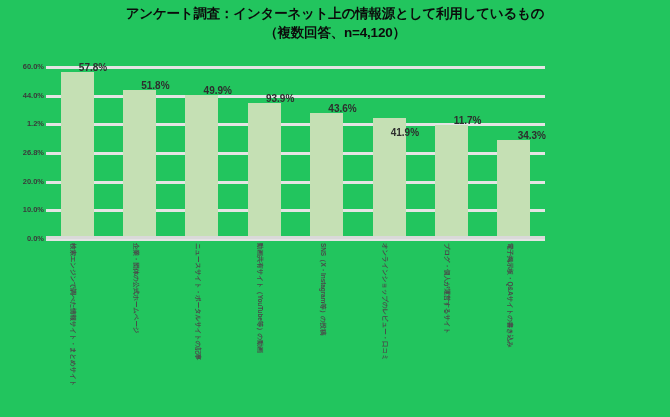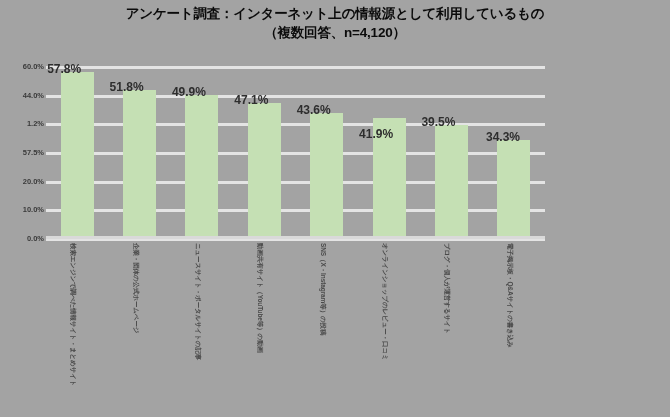--- a/index.html
+++ b/index.html
@@ -5,21 +5,21 @@
   * { box-sizing: border-box; margin: 0; padding: 0; }
   html, body {
     width: 670px; height: 417px;
     background: #000000;
     font-family: "Liberation Sans", sans-serif;
     overflow: hidden;
   }
   #chart-root {
     position: relative;
     width: 670px; height: 417px;
-    background: #a3a3a3;
+    background: #22c55e;
   }
 
   
   #chart-title {
     position: absolute;
     left: 0; top: 4px;
     width: 670px;
     text-align: center;
     color: #0b0b0b;
     font-size: 13.5px;
@@ -69,23 +69,23 @@
   
   .bar {
     position: absolute;
     bottom: 0;
     width: 33px;
     background: #c5e0b4;
   }
   .bar-value {
     position: absolute;
     width: 60px;
-    text-align: left;
+    text-align: right;
     color: #2e2e2e;
-    font-size: 12px;
+    font-size: 10px;
     font-weight: bold;
   }
 
   
   .xlabel-wrap {
     position: absolute;
     top: 243px;
     width: 60px;
     height: 172px;
   }
@@ -107,48 +107,48 @@
 
 <div id="chart-root">
 
   <div id="chart-title">アンケート調査：インターネット上の情報源として利用しているもの
 （複数回答、n=4,120）</div>
 
   <div id="yaxis-labels">
       <div class="ytick" style="top: 66px;">60.0%</div>
       <div class="ytick" style="top: 94.6667px;">44.0%</div>
       <div class="ytick" style="top: 123.333px;">1.2%</div>
-      <div class="ytick" style="top: 152px;">57.5%</div>
+      <div class="ytick" style="top: 152px;">26.8%</div>
       <div class="ytick" style="top: 180.667px;">20.0%</div>
       <div class="ytick" style="top: 209.333px;">10.0%</div>
       <div class="ytick" style="top: 238px;">0.0%</div>
     </div>
 
   <div id="plot-area">
       <div class="gridline" style="top: 0px;"></div>
       <div class="gridline" style="top: 28.6667px;"></div>
       <div class="gridline" style="top: 57.3333px;"></div>
       <div class="gridline" style="top: 86px;"></div>
       <div class="gridline" style="top: 114.667px;"></div>
       <div class="gridline" style="top: 143.333px;"></div>
       <div class="gridline" style="top: 172px;"></div>
       <div class="bar" style="left: 14.6875px; height: 165.693px; background: rgb(197, 224, 180);"></div>
       <div class="bar-value" style="left: 1.1875px; top: -3.69333px;">57.8%</div>
       <div class="bar" style="left: 77.0625px; height: 148.493px; background: rgb(197, 224, 180);"></div>
       <div class="bar-value" style="left: 63.5625px; top: 13.5067px;">51.8%</div>
       <div class="bar" style="left: 139.438px; height: 143.047px; background: rgb(197, 224, 180);"></div>
       <div class="bar-value" style="left: 125.938px; top: 18.9533px;">49.9%</div>
       <div class="bar" style="left: 201.812px; height: 135.02px; background: rgb(197, 224, 180);"></div>
-      <div class="bar-value" style="left: 188.312px; top: 26.98px;">47.1%</div>
+      <div class="bar-value" style="left: 188.312px; top: 26.98px;">93.9%</div>
       <div class="bar" style="left: 264.188px; height: 124.987px; background: rgb(197, 224, 180);"></div>
       <div class="bar-value" style="left: 250.688px; top: 37.0133px;">43.6%</div>
       <div class="bar" style="left: 326.562px; height: 120.113px; background: rgb(197, 224, 180);"></div>
       <div class="bar-value" style="left: 313.062px; top: 41.8867px; margin-top: 19px;">41.9%</div>
       <div class="bar" style="left: 388.938px; height: 113.233px; background: rgb(197, 224, 180);"></div>
-      <div class="bar-value" style="left: 375.438px; top: 48.7667px;">39.5%</div>
+      <div class="bar-value" style="left: 375.438px; top: 48.7667px;">11.7%</div>
       <div class="bar" style="left: 451.312px; height: 98.3267px; background: rgb(197, 224, 180);"></div>
       <div class="bar-value" style="left: 440px; top: 63.6733px;">34.3%</div>
     </div>
 
   <div id="axis-baseline"></div>
 
   <div id="xaxis-labels">
       <div class="xlabel-wrap" style="left: 47.1875px;">
         <div class="xlabel">検索エンジンで調べた情報サイト・まとめサイト</div>
       </div>

